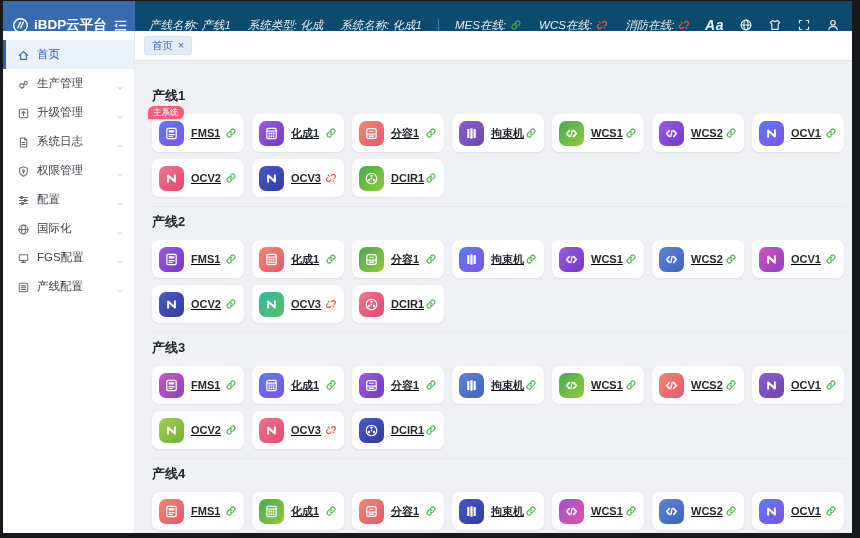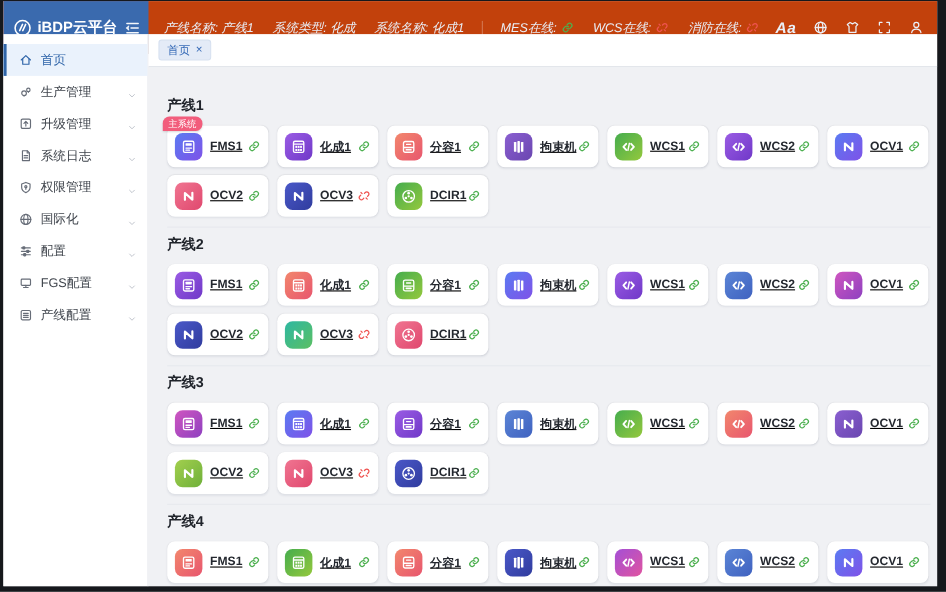--- a/index.html
+++ b/index.html
@@ -1,21 +1,21 @@
 <!DOCTYPE html>
 <html><head>
 <meta charset="utf-8">
 <style>
   html,body{margin:0;padding:0;}
   body{width:860px;height:538px;background:#16181c;position:relative;overflow:hidden;
        font-family:"Liberation Sans","DejaVu Sans",sans-serif;}
   .app{position:absolute;left:3px;top:1px;right:8px;bottom:5px;background:#f0f1f4;overflow:hidden;}
 
   
-  .hdr{height:48px;display:flex;align-items:stretch;background:#c2410c;color:#fff;}
+  .hdr{height:48px;display:flex;align-items:stretch;background:#0c4a6e;color:#fff;}
   .logo-zone{width:132px;flex:0 0 132px;background:#3a6aae;display:flex;align-items:center;
              padding:0 7px 0 9px;box-sizing:border-box;}
   .logo-ic{width:17px;height:17px;flex:0 0 17px;}
   .logo-tx{font-size:13.5px;font-weight:700;margin-left:5px;white-space:nowrap;flex:1;}
   .collapse{width:15px;height:15px;cursor:pointer;opacity:.95;}
   .hdr-right{flex:1;display:flex;align-items:center;padding:0 12px 0 14px;font-style:italic;}
   .hinfo{display:flex;align-items:center;gap:17px;font-size:11.5px;color:#e9eef6;white-space:nowrap;}
   .hdiv{width:1px;height:13px;background:rgba(255,255,255,.28);margin:0 16px;}
   .hstat{display:flex;align-items:center;gap:17px;font-size:11.5px;color:#e9eef6;white-space:nowrap;}
   .hstat .st{display:flex;align-items:center;gap:4px;}
@@ -196,37 +196,37 @@
             <circle cx="8" cy="7" r="1.2"></circle>
             <path d="M8 8.2 V10"></path>
           </svg></span>
         <span class="mlb">权限管理</span>
         <span class="chev"><svg viewBox="0 0 16 16" fill="none" stroke="currentColor" stroke-width="1.3" stroke-linecap="round" stroke-linejoin="round">
             <path d="M4.5 6.3 L8 9.8 L11.5 6.3"></path>
           </svg></span>
       </div>
       <div class="mi">
         <span class="mic"><svg viewBox="0 0 16 16" fill="none" stroke="currentColor" stroke-width="1.3" stroke-linecap="round" stroke-linejoin="round">
-            <circle cx="8" cy="8" r="5.6"></circle>
-            <ellipse cx="8" cy="8" rx="2.4" ry="5.6"></ellipse>
-            <path d="M2.5 8 H13.5"></path>
-          </svg></span>
-        <span class="mlb">国际化</span>
-        <span class="chev"><svg viewBox="0 0 16 16" fill="none" stroke="currentColor" stroke-width="1.3" stroke-linecap="round" stroke-linejoin="round">
-            <path d="M4.5 6.3 L8 9.8 L11.5 6.3"></path>
-          </svg></span>
-      </div>
-      <div class="mi">
-        <span class="mic"><svg viewBox="0 0 16 16" fill="none" stroke="currentColor" stroke-width="1.3" stroke-linecap="round" stroke-linejoin="round">
             <path d="M3 4.2 H13 M3 8 H13 M3 11.8 H13"></path>
             <rect x="4.6" y="3" width="2.2" height="2.4" rx=".5" fill="currentColor"></rect>
             <rect x="9" y="6.8" width="2.2" height="2.4" rx=".5" fill="currentColor"></rect>
             <rect x="5.6" y="10.6" width="2.2" height="2.4" rx=".5" fill="currentColor"></rect>
           </svg></span>
         <span class="mlb">配置</span>
+        <span class="chev"><svg viewBox="0 0 16 16" fill="none" stroke="currentColor" stroke-width="1.3" stroke-linecap="round" stroke-linejoin="round">
+            <path d="M4.5 6.3 L8 9.8 L11.5 6.3"></path>
+          </svg></span>
+      </div>
+      <div class="mi">
+        <span class="mic"><svg viewBox="0 0 16 16" fill="none" stroke="currentColor" stroke-width="1.3" stroke-linecap="round" stroke-linejoin="round">
+            <circle cx="8" cy="8" r="5.6"></circle>
+            <ellipse cx="8" cy="8" rx="2.4" ry="5.6"></ellipse>
+            <path d="M2.5 8 H13.5"></path>
+          </svg></span>
+        <span class="mlb">国际化</span>
         <span class="chev"><svg viewBox="0 0 16 16" fill="none" stroke="currentColor" stroke-width="1.3" stroke-linecap="round" stroke-linejoin="round">
             <path d="M4.5 6.3 L8 9.8 L11.5 6.3"></path>
           </svg></span>
       </div>
       <div class="mi">
         <span class="mic"><svg viewBox="0 0 16 16" fill="none" stroke="currentColor" stroke-width="1.3" stroke-linecap="round" stroke-linejoin="round">
             <rect x="2.8" y="3.4" width="10.4" height="7" rx="1"></rect>
             <path d="M8 10.4 V12.6 M5.4 12.8 H10.6"></path>
           </svg></span>
         <span class="mlb">FGS配置</span>

